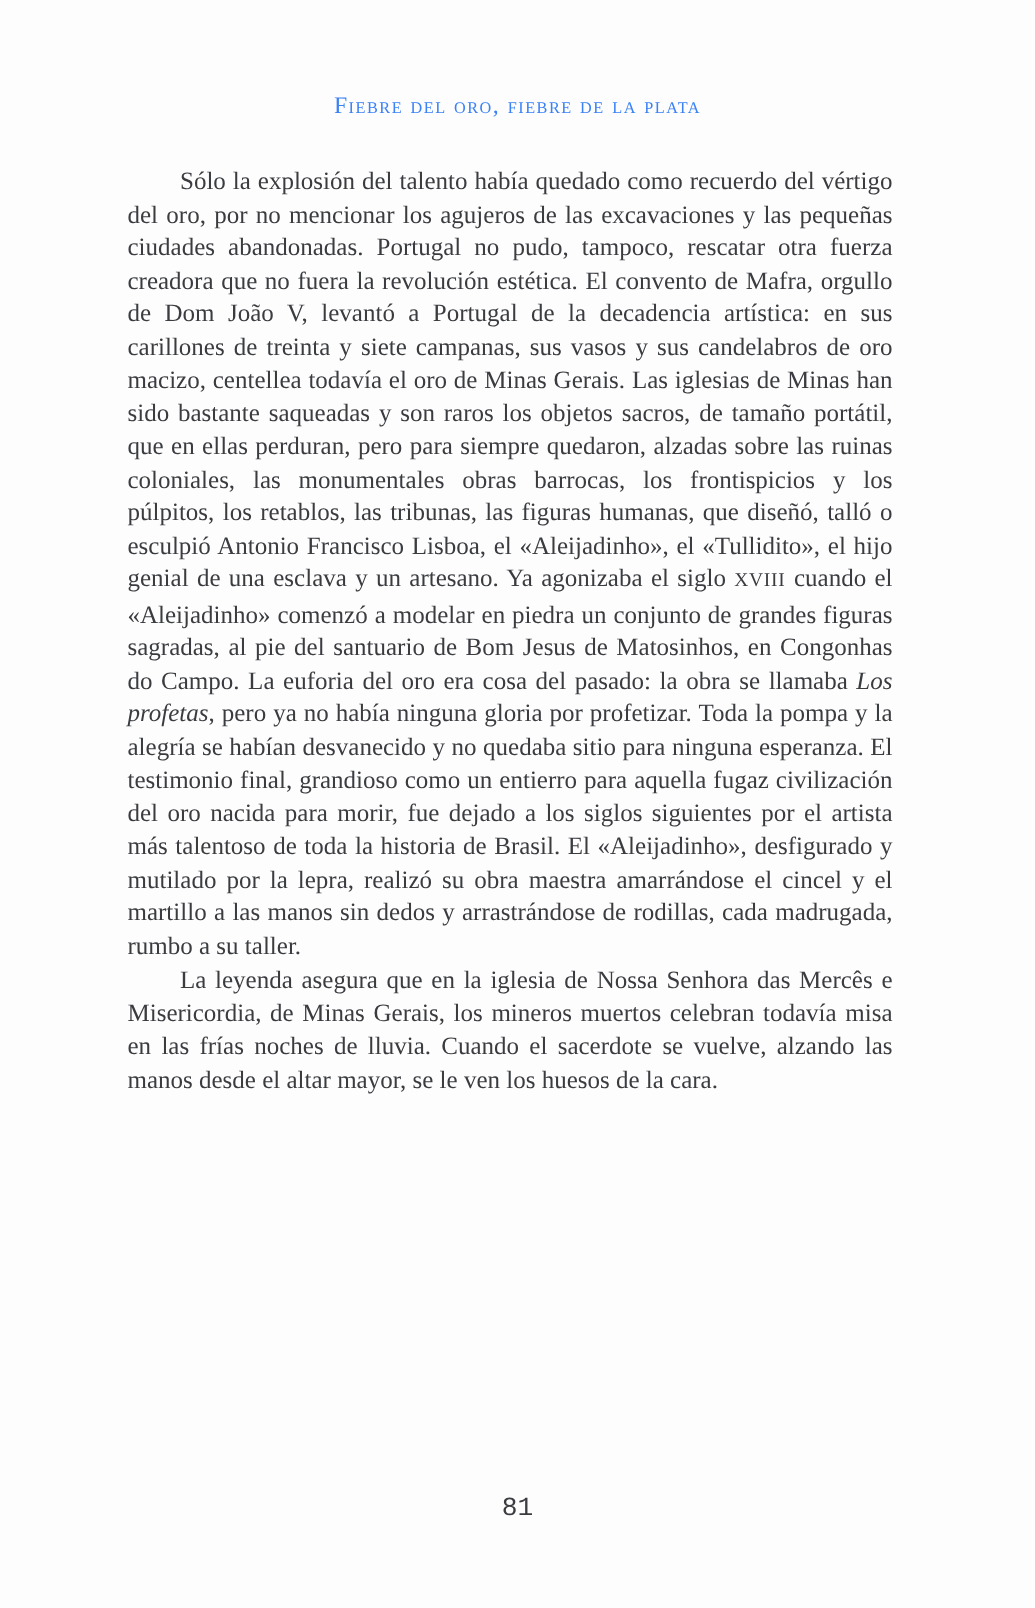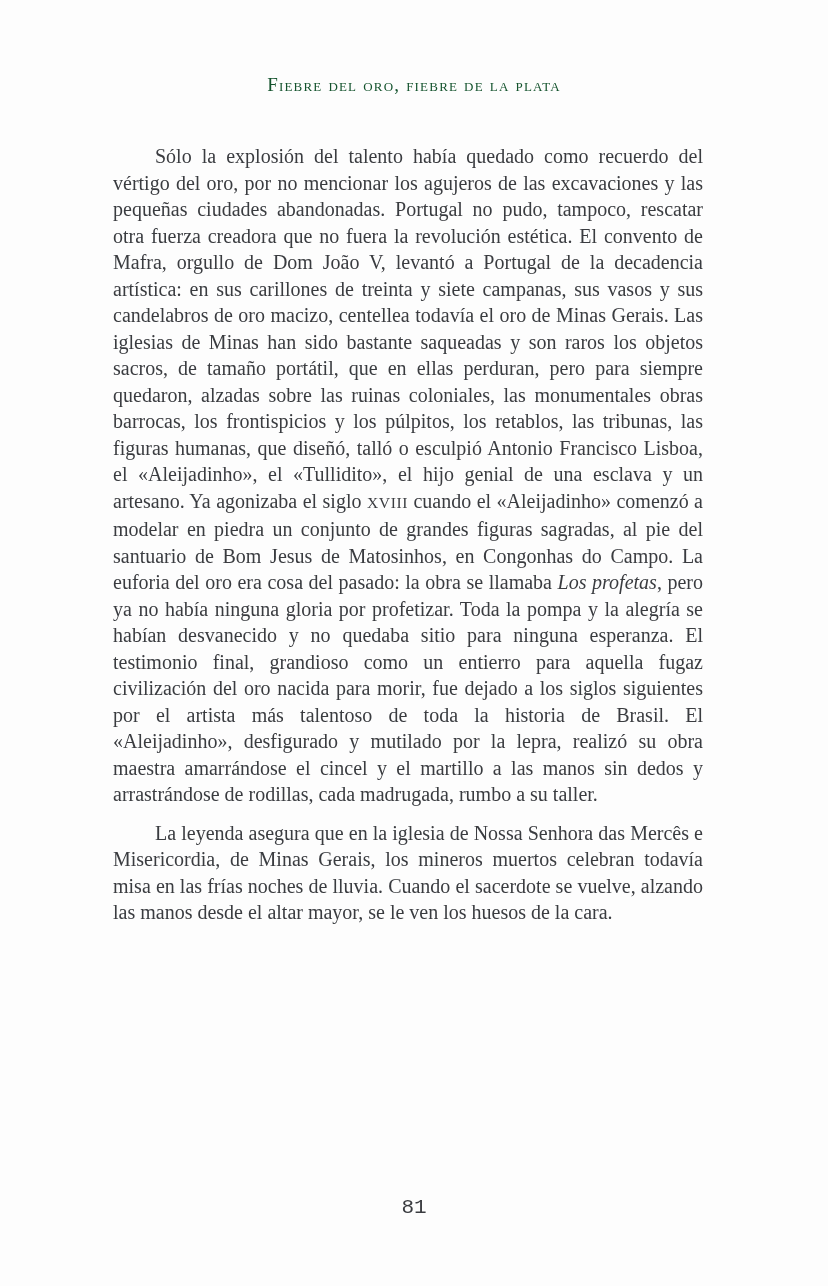--- a/index.html
+++ b/index.html
@@ -18,34 +18,34 @@
   }
   .running-header {
     position: absolute;
     top: 74px;
     left: 0;
     width: 828px;
     text-align: center;
     font-size: 19px;
     font-variant: small-caps;
     letter-spacing: 1.2px;
-    color: #14532d;
+    color: #3b82f6;
   }
   .body-text {
     position: absolute;
     top: 131px;
     left: 101px;
     width: 614px;
     font-size: 20px;
     line-height: 26.5px;
     text-align: justify;
     color: #3a3c40;
   }
   .para {
-    margin: 12px;
+    margin: 1px;
     padding: 0;
     text-indent: 42px;
   }
   .smallcaps {
     font-size: 0.78em;
     letter-spacing: 0.6px;
   }
   .italic {
     font-style: italic;
   }

